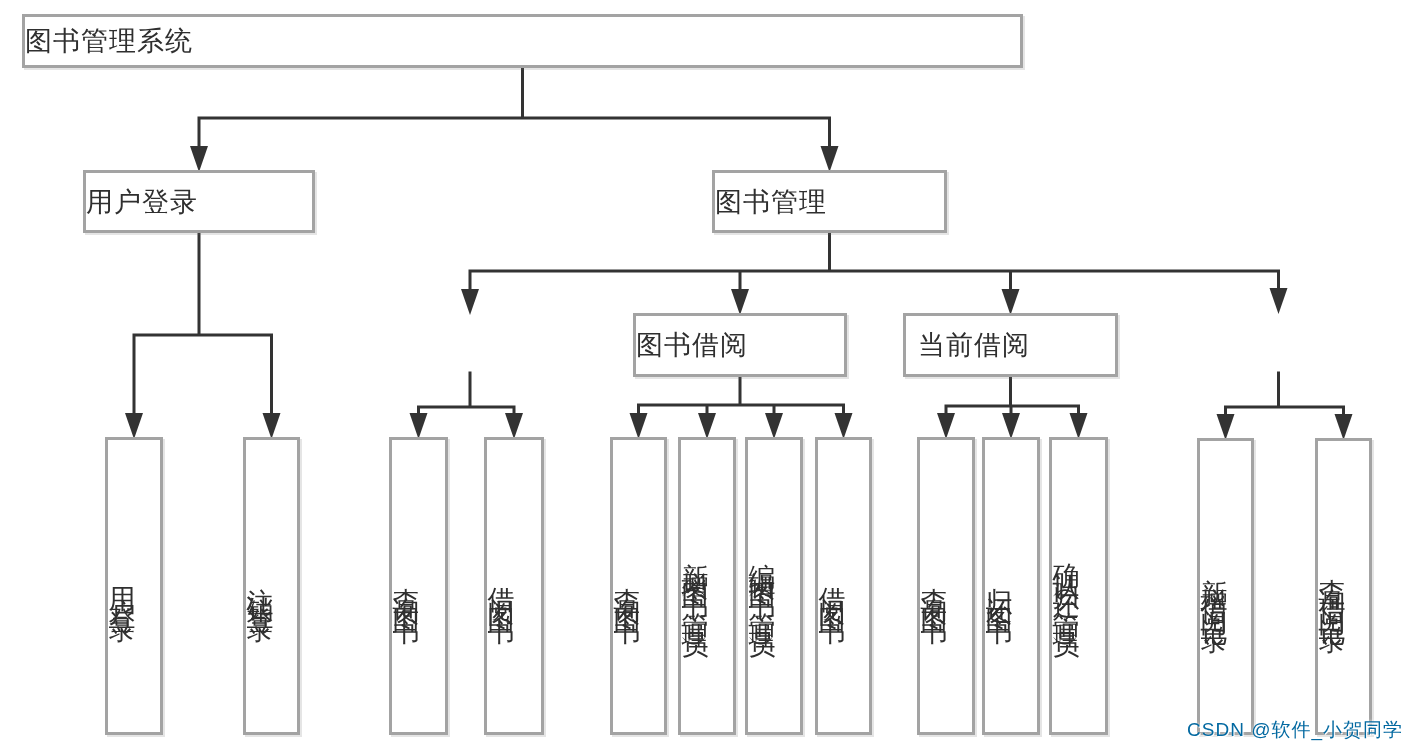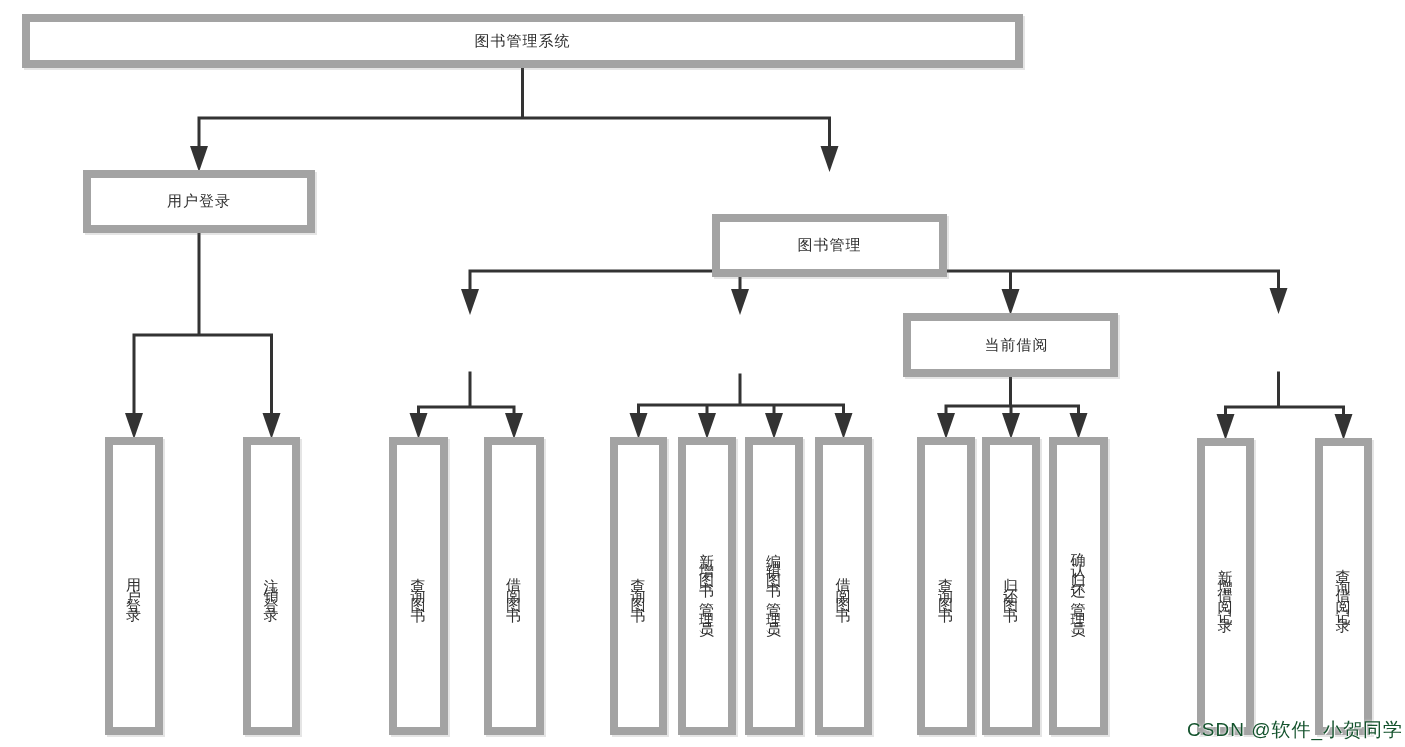--- a/index.html
+++ b/index.html
@@ -14,45 +14,44 @@
   #wires {
     position: absolute;
     left: 0; top: 0;
     width: 1405px; height: 747px;
     pointer-events: none;
   }
   .node {
     position: absolute;
     box-sizing: border-box;
     background: #ffffff;
-    border: 8px solid #a3a3a3;
+    border: 3px solid #a3a3a3;
     display: flex;
     align-items: center;
-    justify-content: center;
     color: #2f2f2f;
-    font-size: 15px;
+    font-size: 27px;
     box-shadow: 2px 2px 0 rgba(110,110,110,0.18);
   }
   .node .label {
     white-space: nowrap;
     letter-spacing: 1px;
   }
   .node.v .label {
     writing-mode: vertical-rl;
     text-orientation: mixed;
     letter-spacing: 10px;
     line-height: 1;
   }
   #watermark {
     position: absolute;
     right: 2px;
     bottom: 4px;
     font-size: 19px;
     letter-spacing: 1px;
-    color: #14532d;
+    color: #0369a1;
     text-shadow: 0 0 3px #ffffff, 1px 1px 0 #ffffff;
   }
 </style>
 </head>
 <body>
 
 <div id="stage">
 
   <svg id="wires" xmlns="http://www.w3.org/2000/svg">
       <path d="M 522.5 66 V 118 M 199 118 H 829.5 M 199 118 V 150 M 829.5 118 V 150" fill="none" stroke="#333333" stroke-width="3" stroke-linecap="square"></path>
@@ -82,22 +81,25 @@
       <polygon points="1225.5,440 1216.5,414 1234.5,414" fill="#333333"></polygon>
       <polygon points="1343.5,440 1334.5,414 1352.5,414" fill="#333333"></polygon>
     </svg>
 
   <div class="node" style="left: 22px; top: 14px; width: 1001px; height: 54px;">
     <span class="label">图书管理系统</span>
   </div>
   <div class="node" style="left: 83px; top: 170px; width: 232px; height: 63px;">
     <span class="label">用户登录</span>
   </div>
-  <div class="node" style="left: 712px; top: 170px; width: 235px; height: 63px; margin-top: 44px;">
+  <div class="node" style="left: 712px; top: 170px; width: 235px; height: 63px;">
     <span class="label">图书管理</span>
+  </div>
+  <div class="node" style="left: 633px; top: 313px; width: 214px; height: 64px;">
+    <span class="label">图书借阅</span>
   </div>
   <div class="node" style="left: 903px; top: 313px; width: 215px; height: 64px; padding-left: 12px;">
     <span class="label">当前借阅</span>
   </div>
 
   <div class="node v" style="left: 105px; top: 437px; width: 58px; height: 298px;">
     <span class="label">用户登录</span>
   </div>
   <div class="node v" style="left: 243px; top: 437px; width: 57px; height: 298px;">
     <span class="label">注销登录</span>

